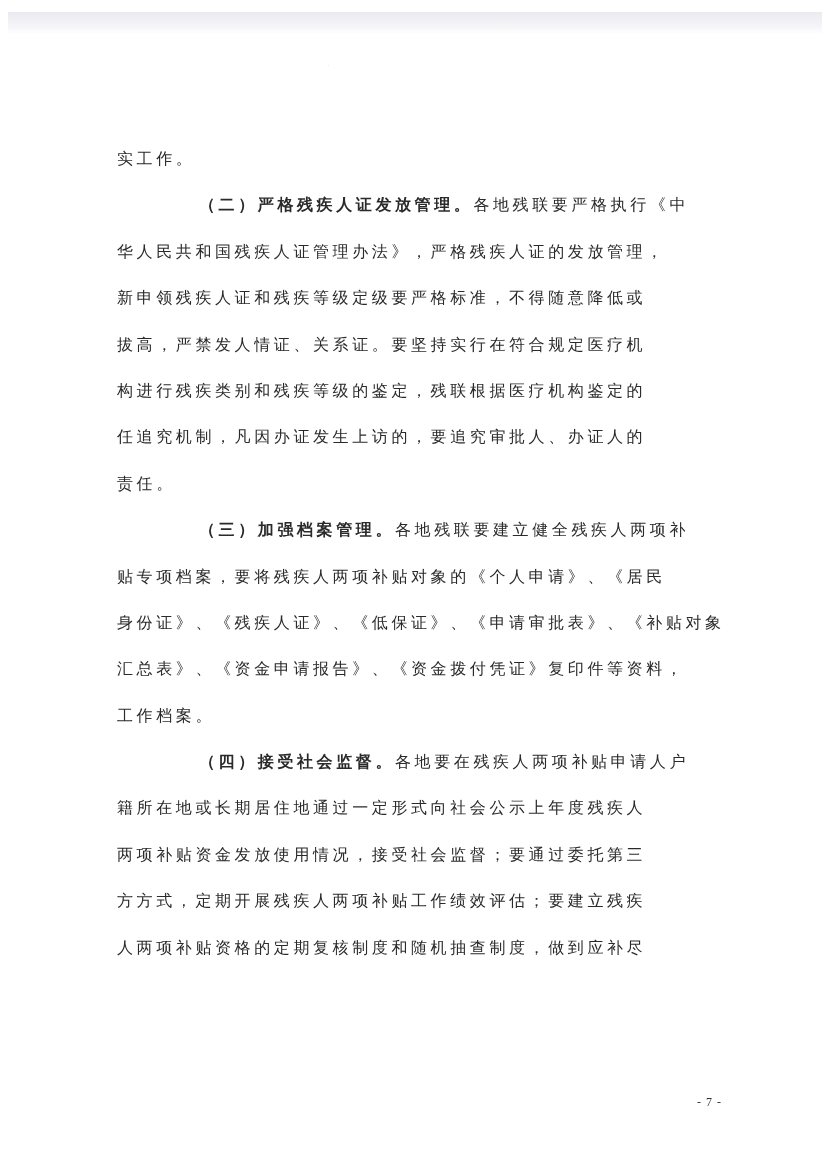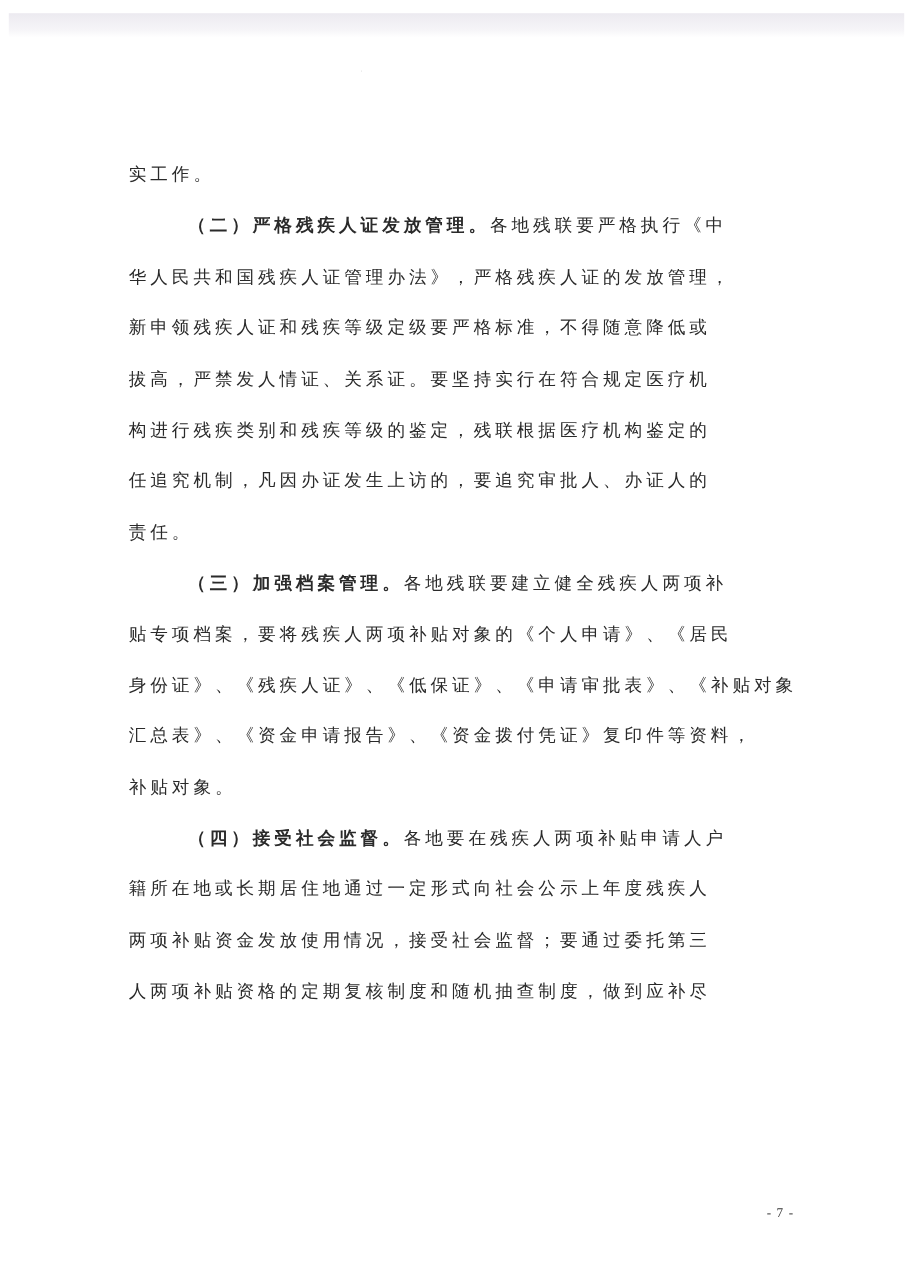--- a/index.html
+++ b/index.html
@@ -19,21 +19,21 @@
       font-size: 5px; color: #b8b8b8; letter-spacing: 1px;
     }
     .page {
       position: absolute; left: 117px; top: 136px; width: 600px;
     }
     .line {
       height: 46.4px; line-height: 46.4px;
       font-size: 16px; letter-spacing: 3.6px;
       white-space: nowrap;
     }
-    .indent { padding-left: 54px; }
+    .indent { padding-left: 54px; text-align: center; }
     .bold { font-weight: bold; }
     .page-number {
       position: absolute; left: 697px; top: 1095px;
       font-size: 12px; color: #333; font-family: "Liberation Serif", serif;
       letter-spacing: 1px;
     }
   </style>
 </head>
 <body>
 
@@ -46,20 +46,21 @@
     <div class="line"><span>华人民共和国残疾人证管理办法》，严格残疾人证的发放管理，</span></div>
     <div class="line"><span>新申领残疾人证和残疾等级定级要严格标准，不得随意降低或</span></div>
     <div class="line"><span>拔高，严禁发人情证、关系证。要坚持实行在符合规定医疗机</span></div>
     <div class="line"><span>构进行残疾类别和残疾等级的鉴定，残联根据医疗机构鉴定的</span></div>
     <div class="line"><span>任追究机制，凡因办证发生上访的，要追究审批人、办证人的</span></div>
     <div class="line"><span>责任。</span></div>
     <div class="line indent"><span class="bold">（三）加强档案管理。</span><span>各地残联要建立健全残疾人两项补</span></div>
     <div class="line"><span>贴专项档案，要将残疾人两项补贴对象的《个人申请》、《居民</span></div>
     <div class="line"><span>身份证》、《残疾人证》、《低保证》、《申请审批表》、《补贴对象</span></div>
     <div class="line"><span>汇总表》、《资金申请报告》、《资金拨付凭证》复印件等资料，</span></div>
-    <div class="line"><span>补贴对象。</span></div>
+    <div class="line"><span>工作档案。</span></div>
     <div class="line indent"><span class="bold">（四）接受社会监督。</span><span>各地要在残疾人两项补贴申请人户</span></div>
     <div class="line"><span>籍所在地或长期居住地通过一定形式向社会公示上年度残疾人</span></div>
     <div class="line"><span>两项补贴资金发放使用情况，接受社会监督；要通过委托第三</span></div>
+    <div class="line"><span>方方式，定期开展残疾人两项补贴工作绩效评估；要建立残疾</span></div>
     <div class="line"><span>人两项补贴资格的定期复核制度和随机抽查制度，做到应补尽</span></div>
   </div>
 
 <div class="page-number">- 7 -</div>
 
 </body></html>

